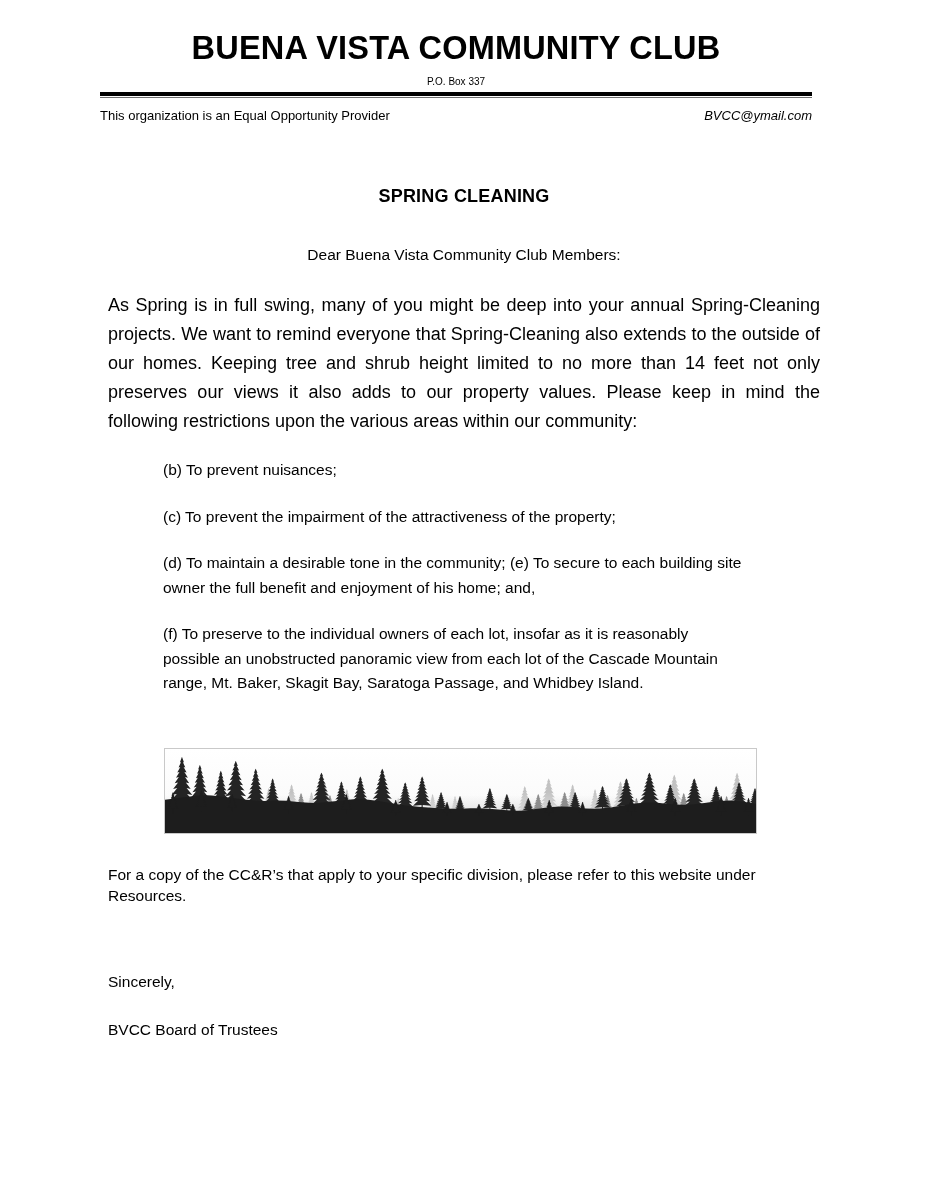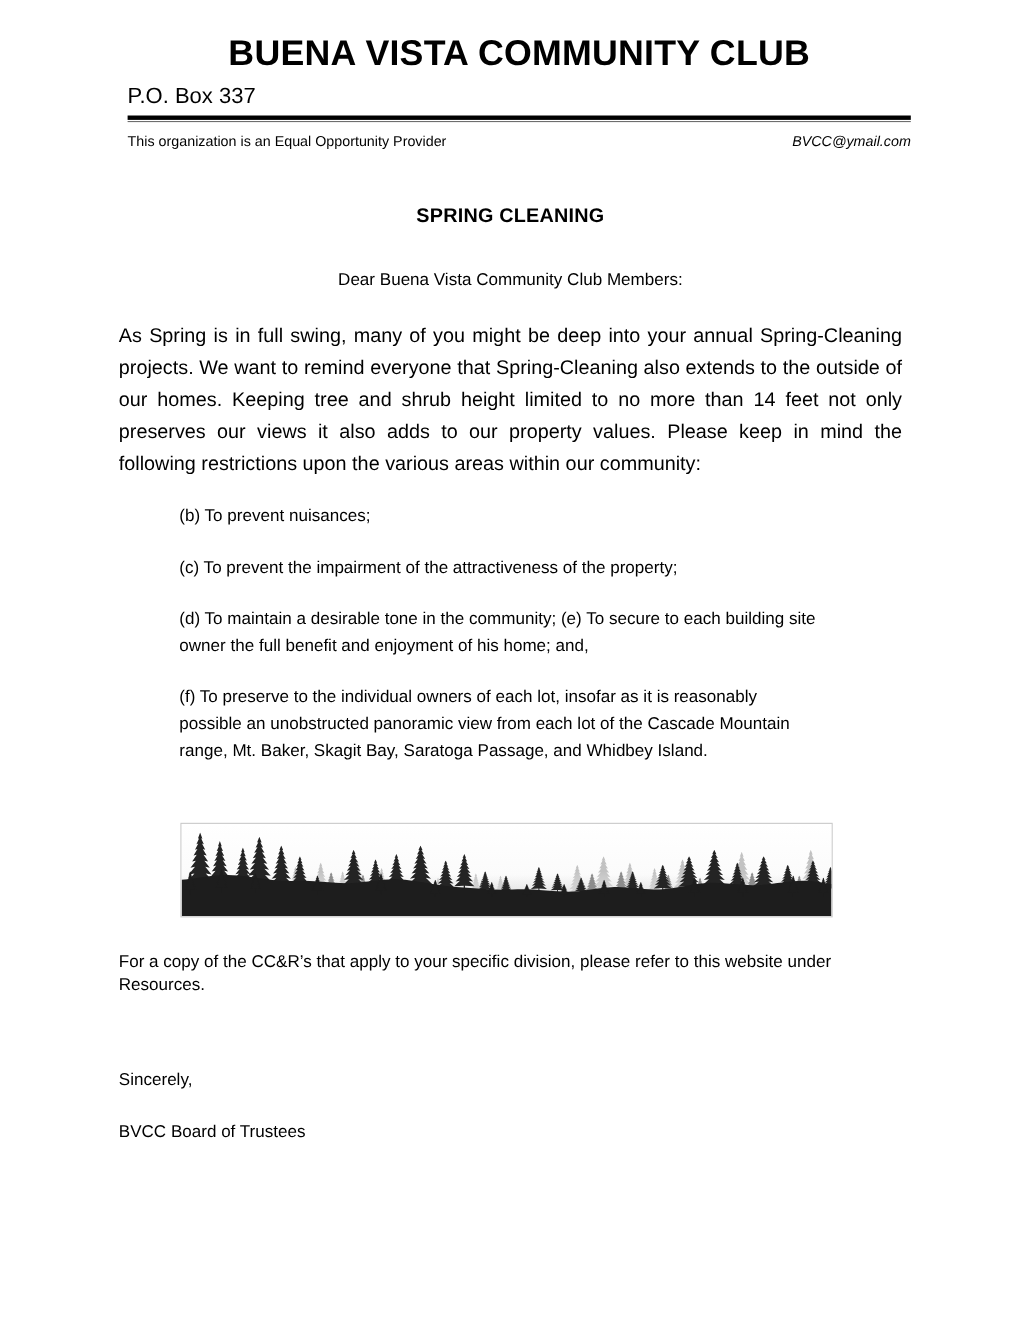--- a/index.html
+++ b/index.html
@@ -17,38 +17,38 @@
     width: 927px;
     height: 1200px;
     margin: 0 auto;
     background: #ffffff;
     overflow: hidden;
   }
 
   
   .letterhead {
     position: absolute;
-    left: 116px;
+    left: 100px;
     top: 30px;
     width: 712px;
   }
   .org-title {
     font-size: 32.5px;
     font-weight: bold;
     text-align: center;
     letter-spacing: 0.2px;
     line-height: 1.12;
     margin: 0;
     white-space: nowrap;
   }
   .address-block {
     margin-top: 9px;
-    font-size: 20px;
+    font-size: 10px;
     line-height: 1.33;
-    text-align: left;
+    text-align: center;
   }
   .address-line {
     display: block;
     white-space: nowrap;
   }
   
   .rule {
     margin-top: 3px;
     width: 712px;
     height: 7px;

